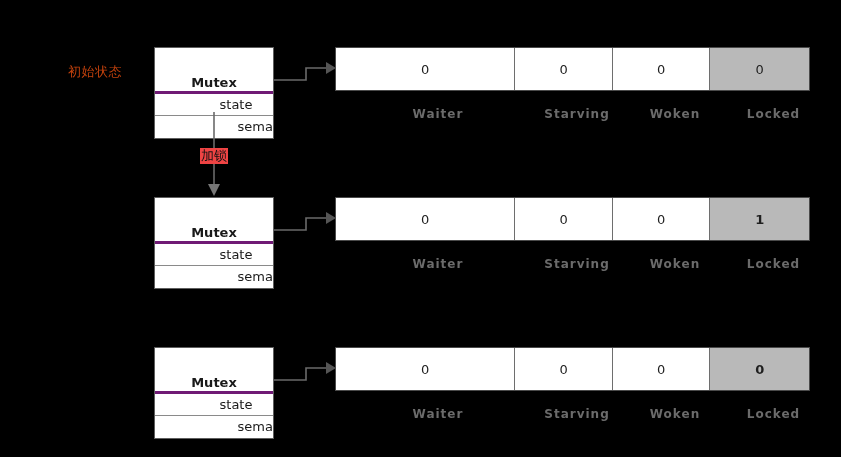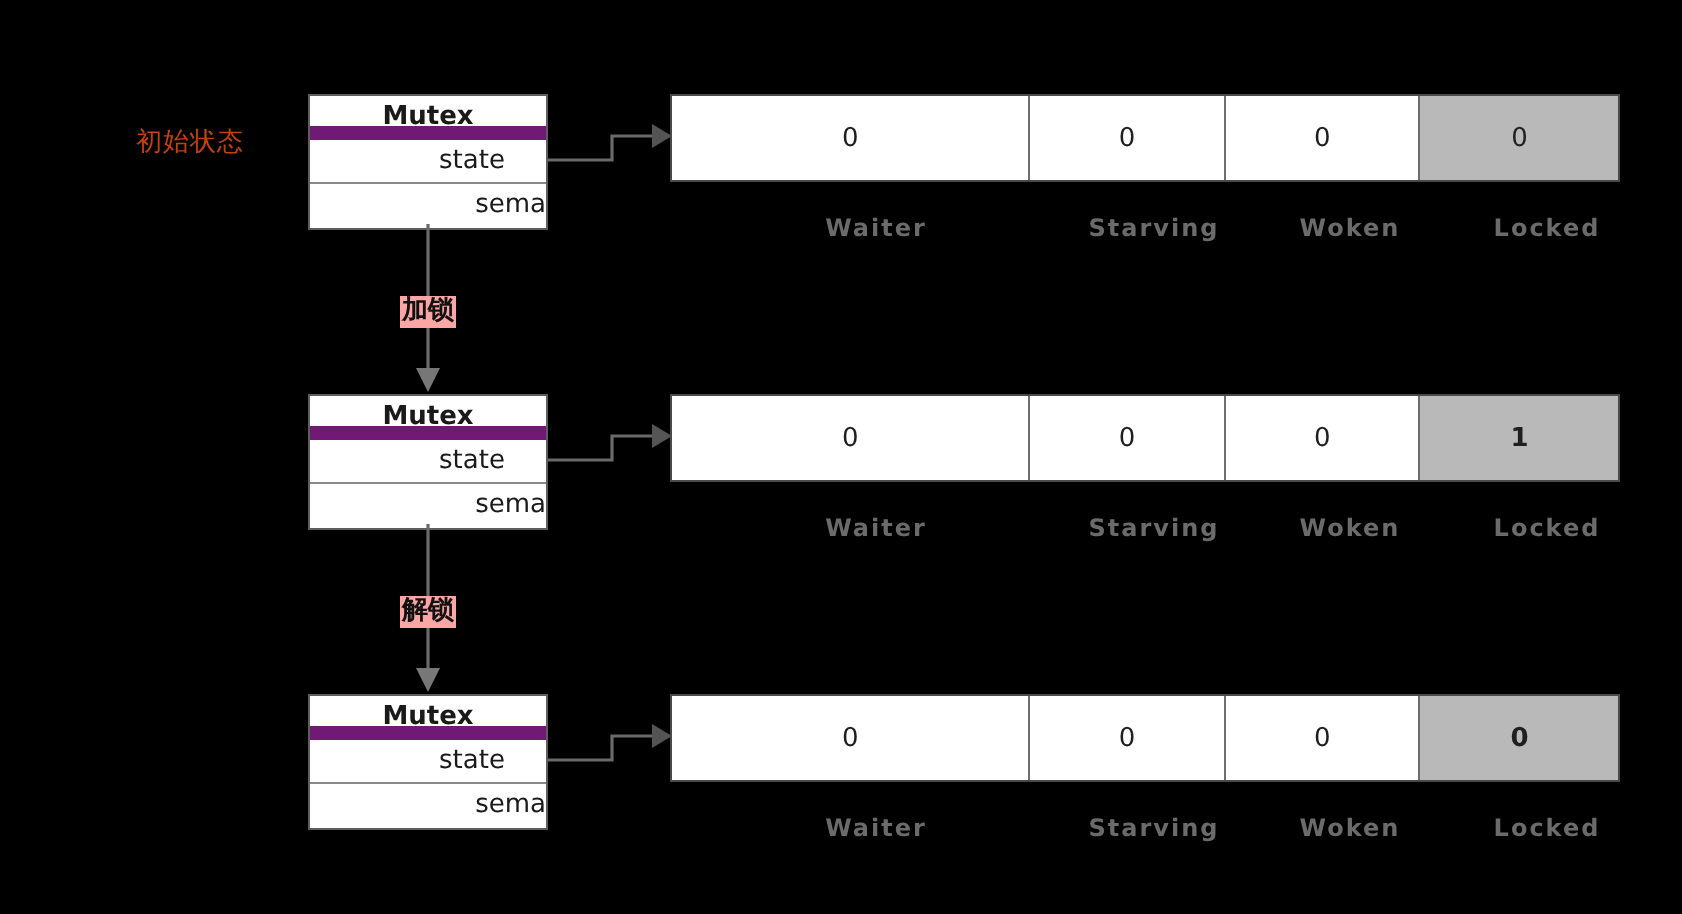--- a/index.html
+++ b/index.html
@@ -48,21 +48,22 @@
     height: 22px;
     line-height: 21px;
     text-align: center;
     font-size: 13px;
     color: #1a1a1a;
     box-sizing: border-box;
     background: #ffffff;
   }
   .mutex-row.title {
     font-weight: bold;
-    border-bottom: 7px solid #701a75;
+    border-bottom: 3px solid #701a75;
+    margin-top: 24px;
   }
   .mutex-row.field {
     border-bottom: 1px solid #8a8a8a;
     padding-left: 44px;
   }
   .mutex-row.last {
     border-bottom: none;
     text-align: right;
   }
 
@@ -129,27 +130,26 @@
   
   .transition {
     position: absolute;
     left: 184px;
     width: 60px;
   }
   .transition-label {
     position: absolute;
     left: 50%;
     transform: translateX(-50%);
-    background: #fca5a5;
+    background: #ef4444;
     color: #111111;
     font-size: 13px;
     line-height: 16px;
     padding: 0 1px;
     white-space: nowrap;
-    font-weight: bold;
   }
 </style>
 </head>
 <body>
 
 <div class="diagram">
 
   <div class="stage-label" style="left:40px; top:64px;">初始状态</div>
 
   <div class="mutex-box" style="top:47px;">
@@ -208,27 +208,20 @@
     <div class="bit-cell cell-w-locked highlight bold">1</div>
   </div>
 
   <div class="bit-captions" style="top:255px;">
     <div class="bit-caption cell-w-waiter">Waiter</div>
     <div class="bit-caption cell-w-starving">Starving</div>
     <div class="bit-caption cell-w-woken">Woken</div>
     <div class="bit-caption cell-w-locked">Locked</div>
   </div>
 
-  <div class="transition" style="top:262px; height:86px;">
-    <svg width="60" height="86" viewBox="0 0 60 86">
-      <path d="M30 0 L30 74" fill="none" stroke="#6a6a6a" stroke-width="1.6"></path>
-      <path d="M24 72 L36 72 L30 84 Z" fill="#777777"></path>
-    </svg>
-    <div class="transition-label" style="top:36px;">解锁</div>
-  </div>
 
 
   <div class="mutex-box" style="top:347px;">
     <div class="mutex-row title">Mutex</div>
     <div class="mutex-row field">state</div>
     <div class="mutex-row last">sema</div>
   </div>
 
   <div class="connector" style="top:356px;">
     <svg width="64" height="26" viewBox="0 0 64 26">

